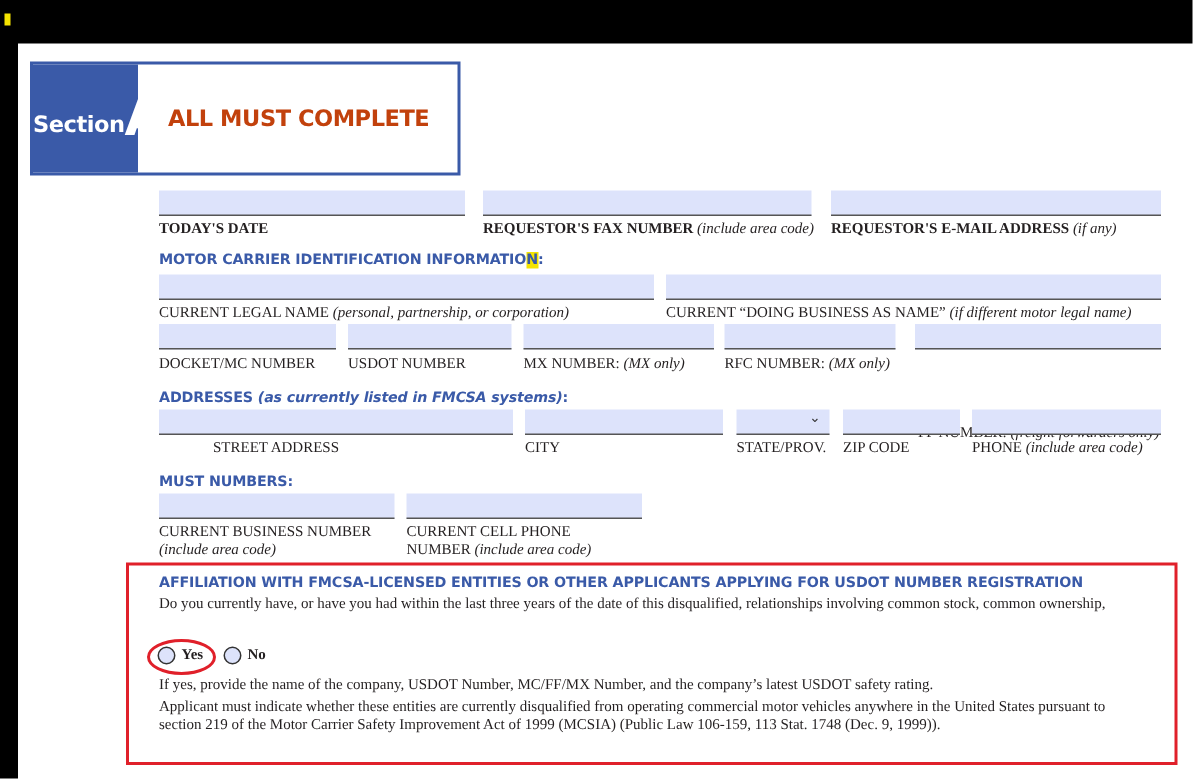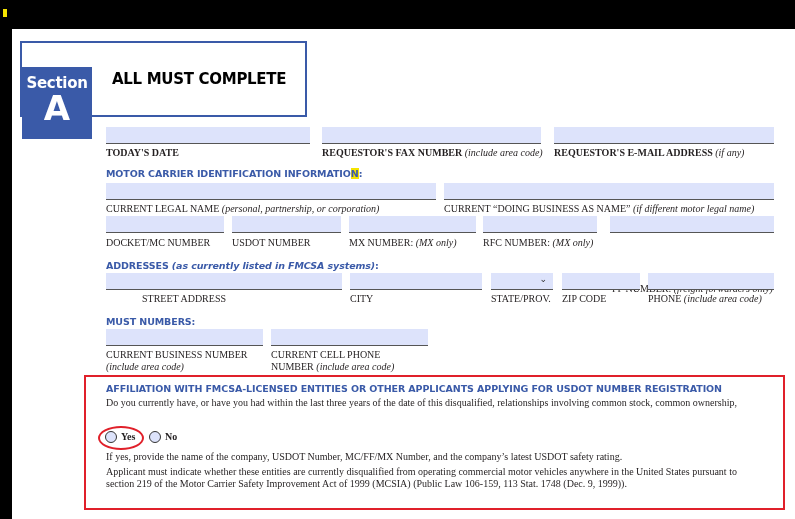--- a/index.html
+++ b/index.html
@@ -13,28 +13,28 @@
   .leftbar { position: absolute; left: 0; top: 0; width: 12px; height: 519px; background: #000; }
   .marker { position: absolute; left: 3px; top: 9px; width: 4px; height: 8px; background: #f5e400; }
 
   .section-box {
     position: absolute; left: 20px; top: 41px; width: 283px; height: 72px;
     border: 2px solid #3a5aa8; background: #fff; display: flex;
   }
   .section-tag {
     width: 70px; height: 100%; background: #3a5aa8; color: #fff;
     font-family: "DejaVu Sans", sans-serif; font-weight: bold;
-    display: flex; flex-direction: column; align-items: center; justify-content: flex-start; margin-top: 24px;
+    display: flex; flex-direction: row; align-items: center; justify-content: flex-start;
   }
   .section-tag .word { font-size: 15px; margin-top: 7px; letter-spacing: -0.3px; }
   .section-tag .letter { font-size: 34px; line-height: 34px; margin-top: -1px; }
   .section-title {
     flex: 1; display: flex; align-items: center; padding-left: 20px;
     font-family: "DejaVu Sans", sans-serif; font-weight: bold; font-size: 15px; letter-spacing: -0.3px;
-    color: #000000;
+    color: #c2410c;
   }
 
   .field {
     position: absolute; height: 16px; background: #dde3fb;
     border-bottom: 1.5px solid #555;
   }
   .field.select .chev {
     position: absolute; right: 6px; top: 1px; font-size: 9px; color: #333;
     font-family: "DejaVu Sans", sans-serif;
   }

